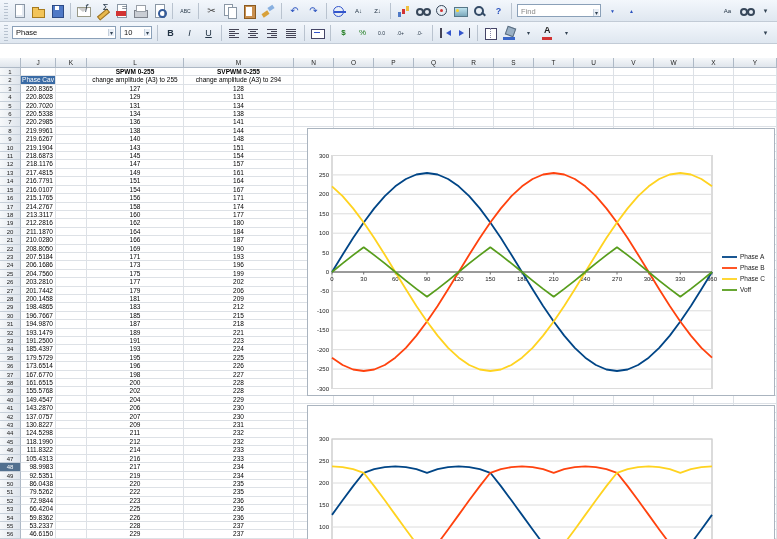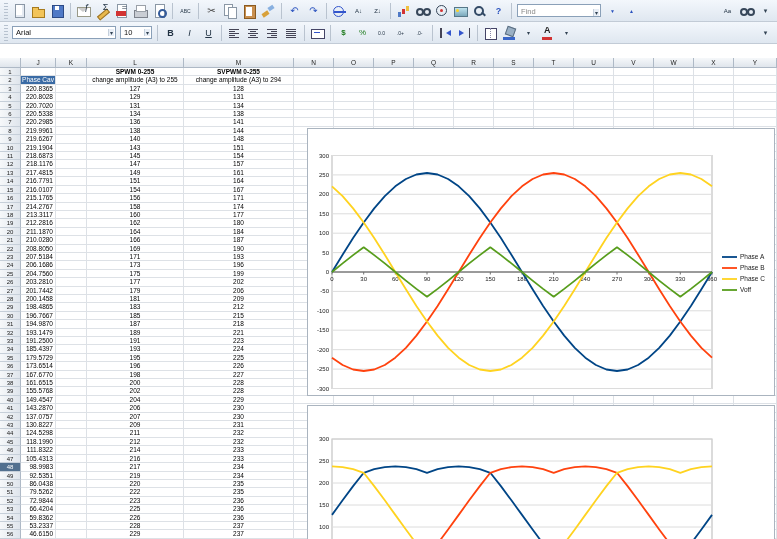--- a/index.html
+++ b/index.html
@@ -146,21 +146,21 @@
       <span class="ic g" style="font-size: 5px; color: rgb(42, 82, 190);">▲</span>
       <span class="spacer"></span>
       <span class="ic g" style="font-size: 6px;">Aa</span>
       <span class="ic s-find"></span>
       <span class="ic g" style="font-size: 7px; color: rgb(51, 68, 85);">▾</span>
     </div>
 
   <div id="toolbar2" class="toolbar">
     <span class="tb-handle"></span>
   <span class="combo" style="width: 104px;">
-        <span class="combo-text">Arial</span>
+        <span class="combo-text">Phase</span>
         <span class="combo-arrow">▾</span>
       </span>
       <span class="combo" style="width: 32px;">
         <span class="combo-text">10</span>
         <span class="combo-arrow">▾</span>
       </span>
       <span class="tb-sep"></span>
       <span class="ic g" style="font-size: 9px; font-weight: bold;">B</span>
       <span class="ic g" style="font-size: 9px; font-style: italic;">I</span>
       <span class="ic g" style="font-size: 9px; text-decoration: underline;">U</span>

